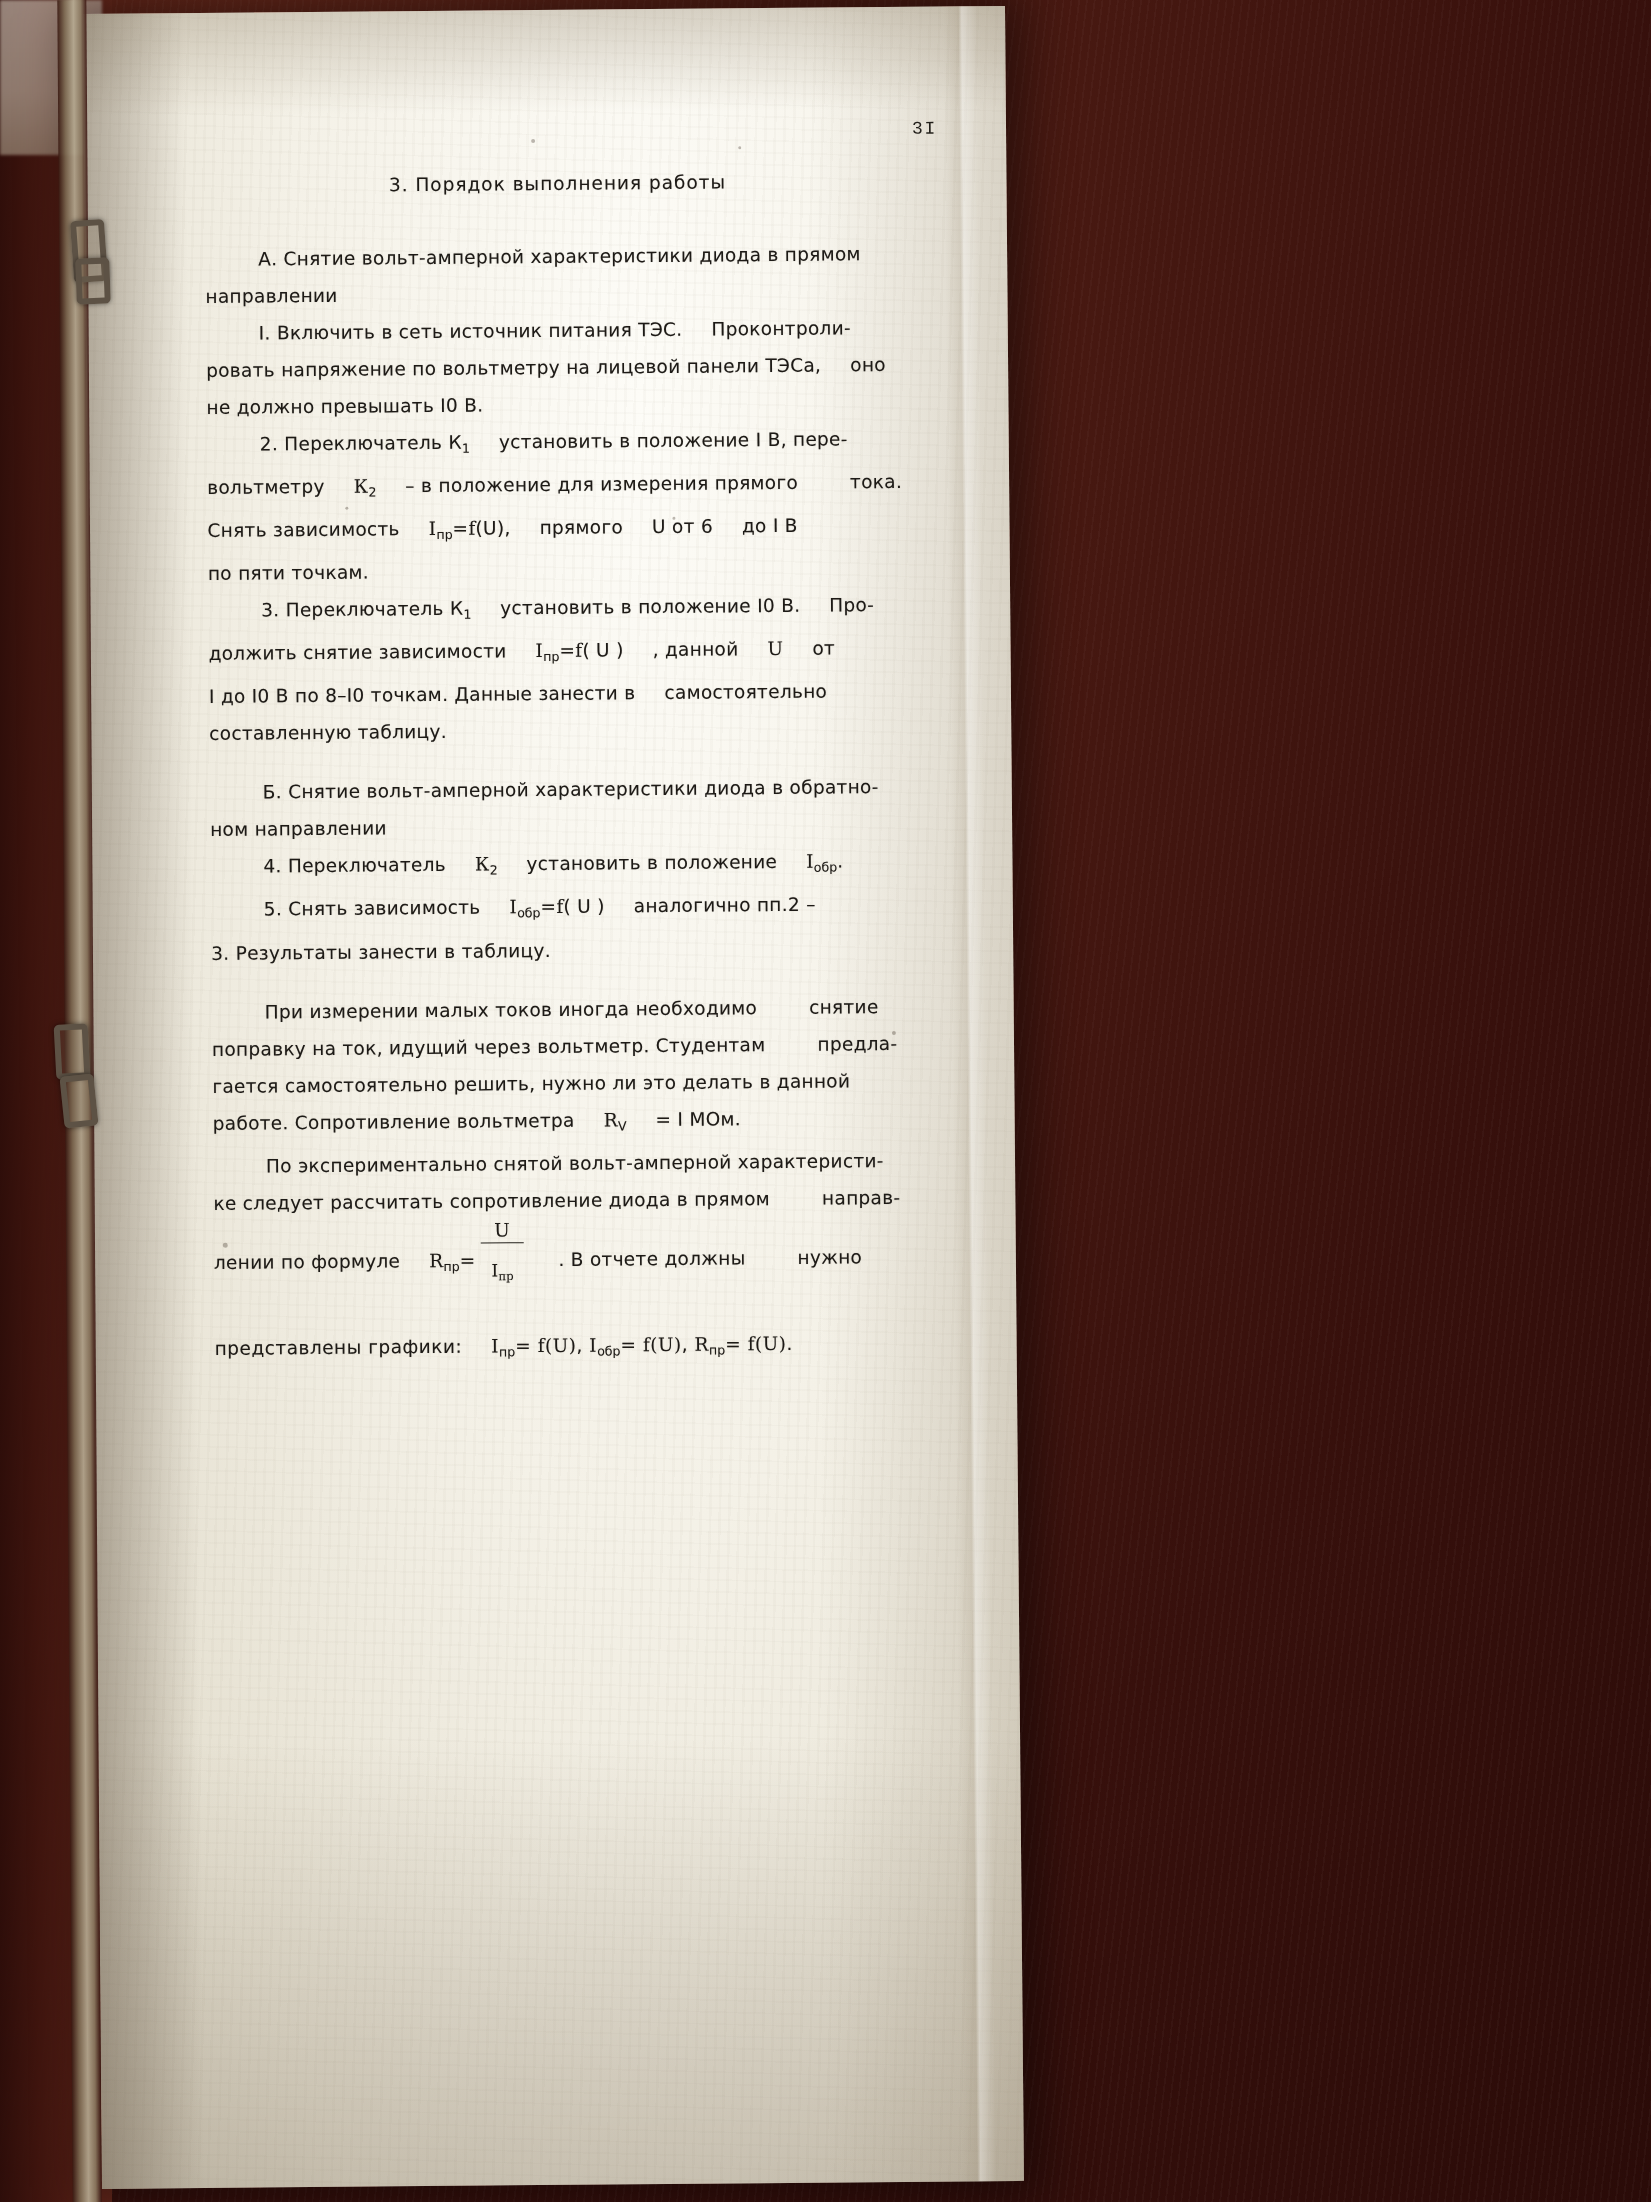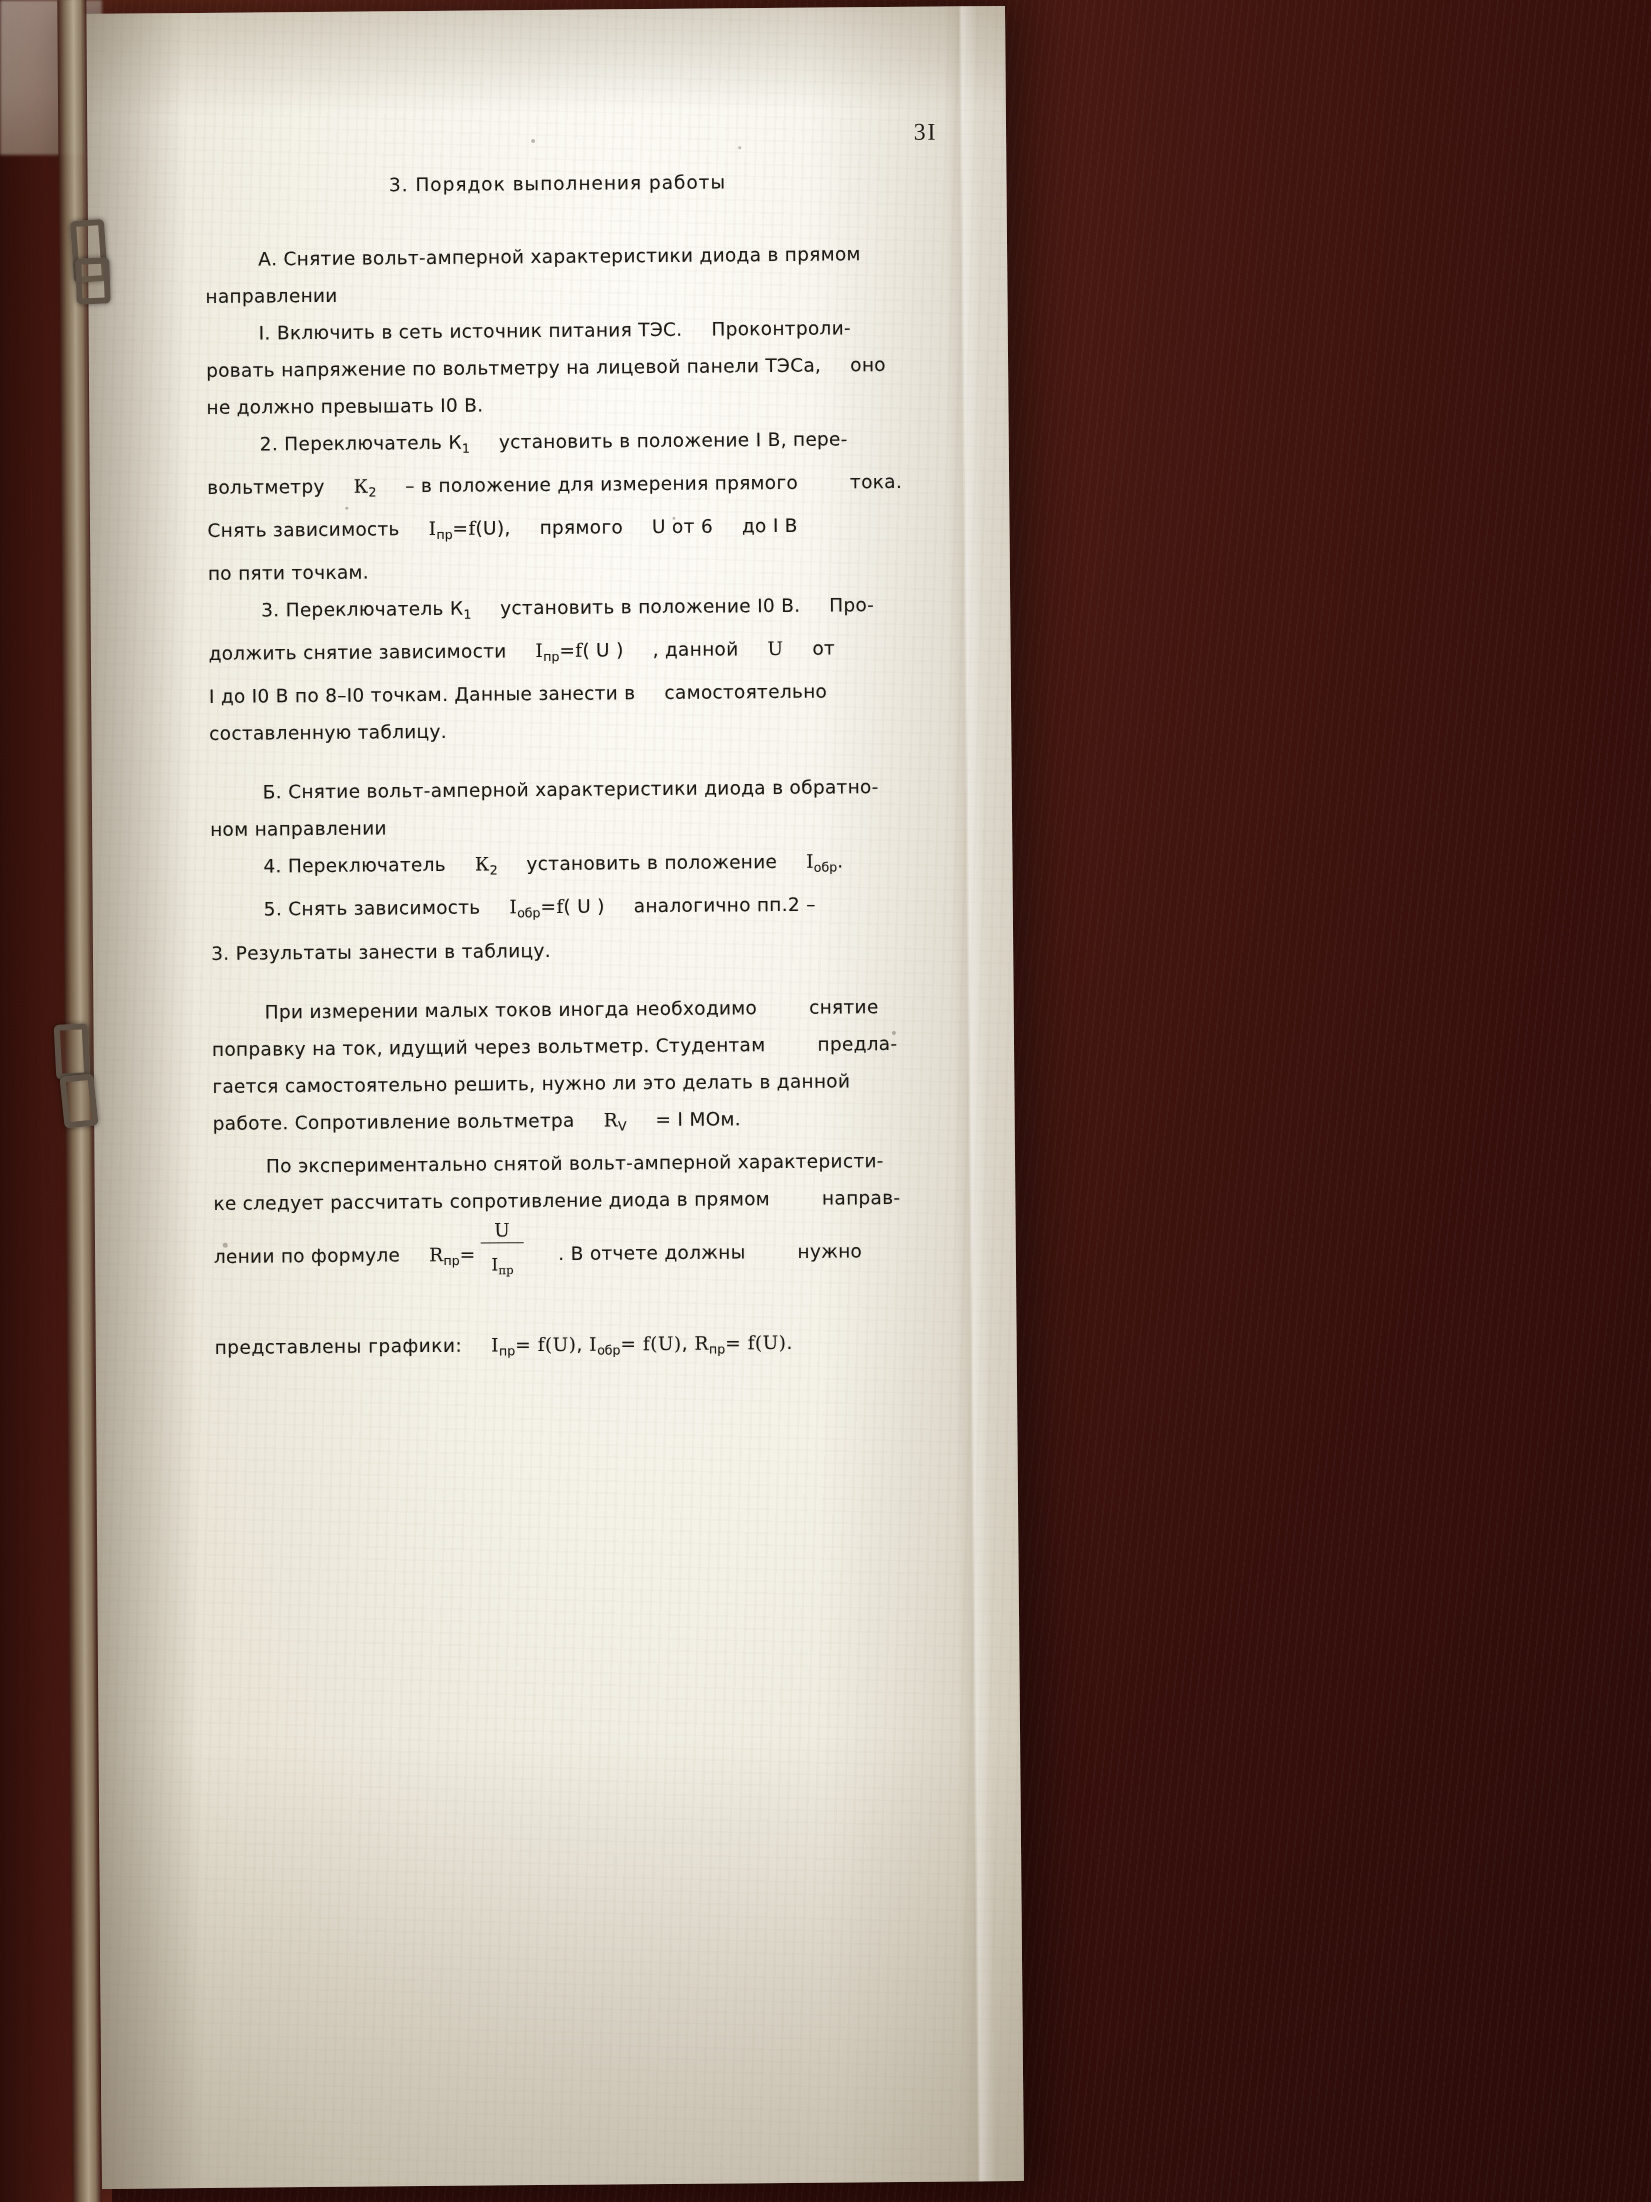--- a/index.html
+++ b/index.html
@@ -136,24 +136,24 @@
     font-family: "DejaVu Sans", sans-serif;
     font-size: 18.5px;
     line-height: 37px;
     letter-spacing: 0.3px;
     text-shadow: 0 0 0.9px rgba(40,35,28,.35);
   }
   .folio {
     position: absolute;
     right: 69px;
     top: 112px;
-    font-size: 24px;
+    font-size: 18px;
     letter-spacing: 1.7px;
     color: #211e19;
-    font-family: Liberation Serif, serif;
+    font-family: Liberation Mono, monospace;
   }
   .title {
     text-align: center;
     margin: 52px 0 36px 0;
     letter-spacing: 1px;
   }
   p { margin: 0; }
   .ind { text-indent: 53px; }
   .blk { margin-top: 22.4px; }
   .wsp { display: inline-block; width: 29px; }
@@ -175,22 +175,22 @@
     margin: 0 5.2px;
   }
   .frac .num {
     display: block;
     border-bottom: 1.4px solid #23201b;
     padding: 0 13.8px 0.9px 13.8px;
     line-height: 22.4px;
   }
   .frac .den {
     display: block;
-    padding-top: 6px;
-    line-height: 31px;
+    padding-top: 18px;
+    line-height: 19px;
     font-size: .92em;
   }
   .formula-line {
     line-height: 43px;
   }
   .final {
     margin-top: 40px;
     letter-spacing: 0.5px;
   }
 

